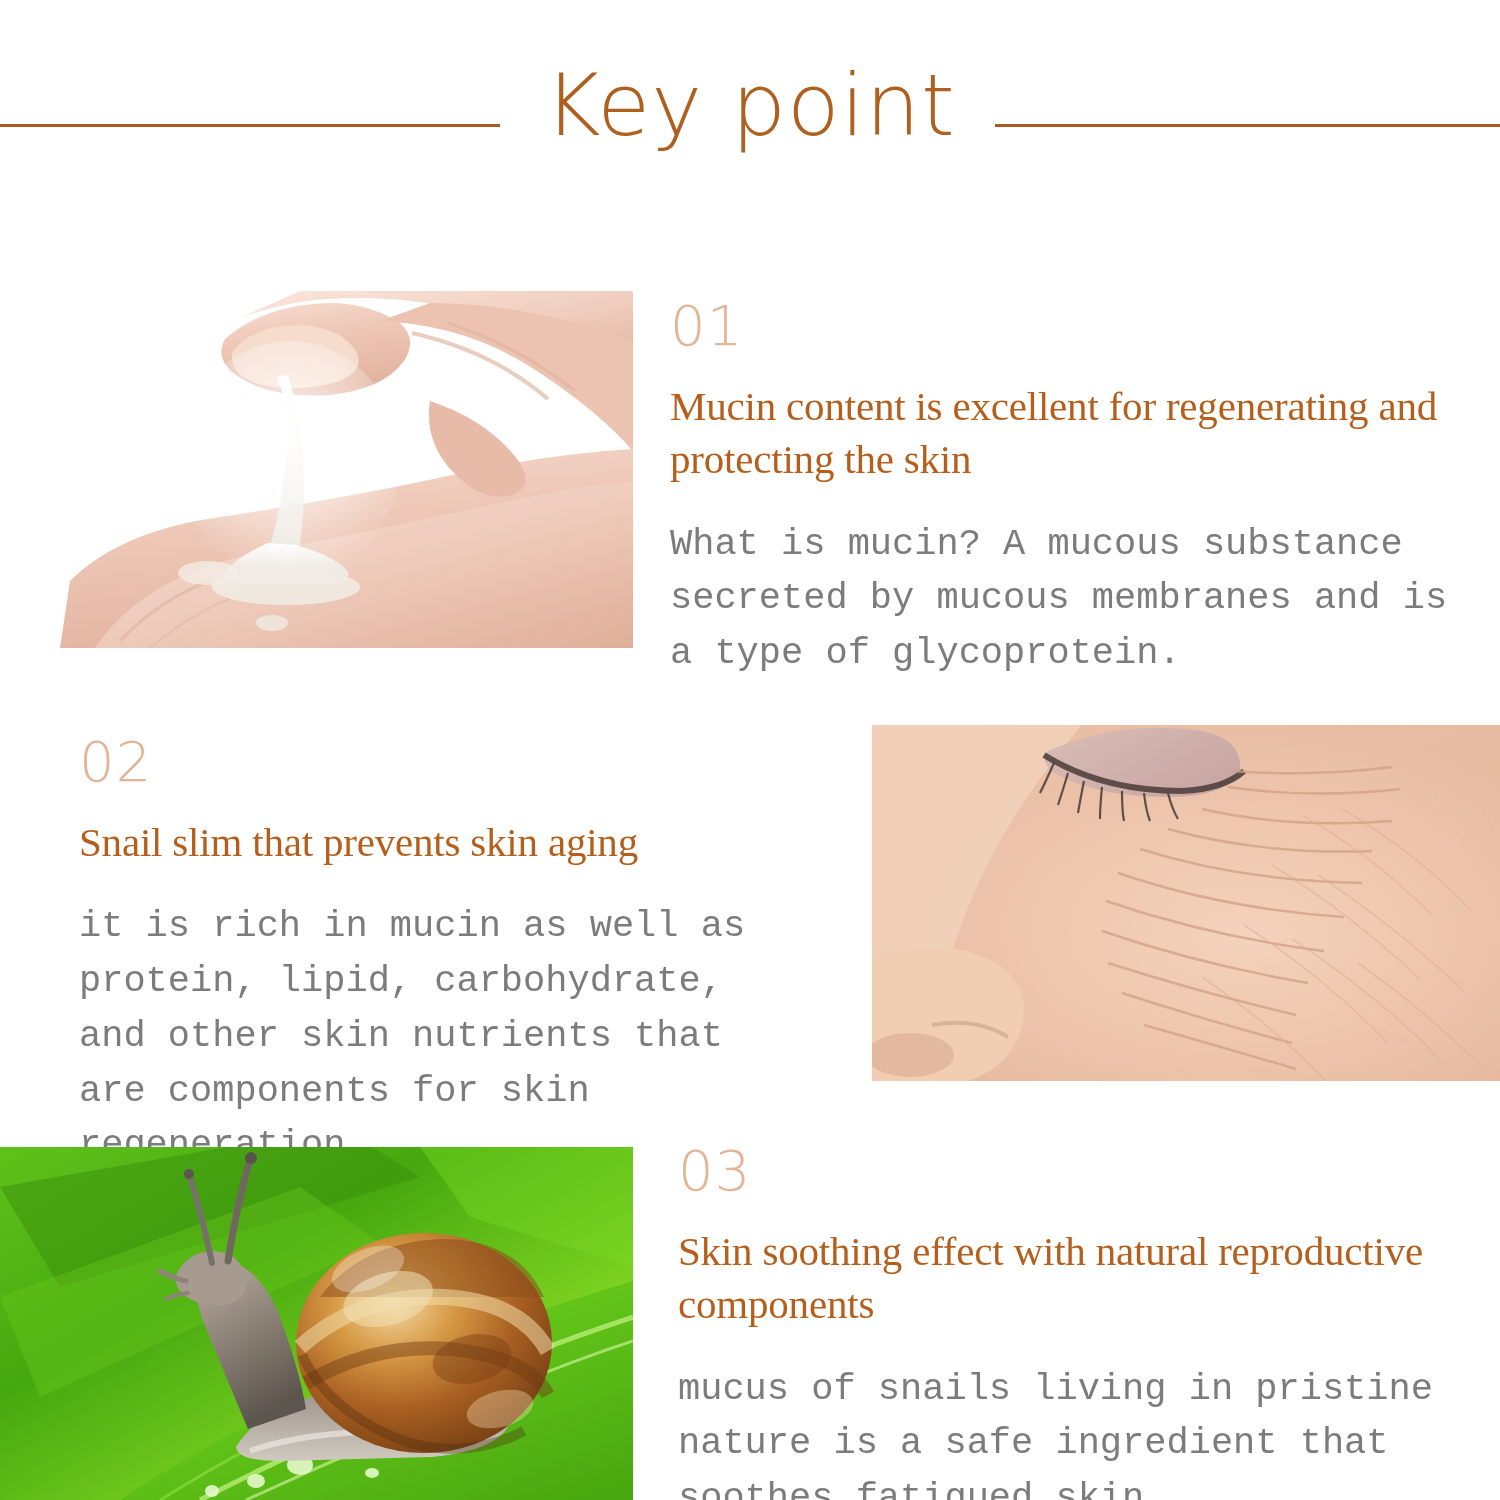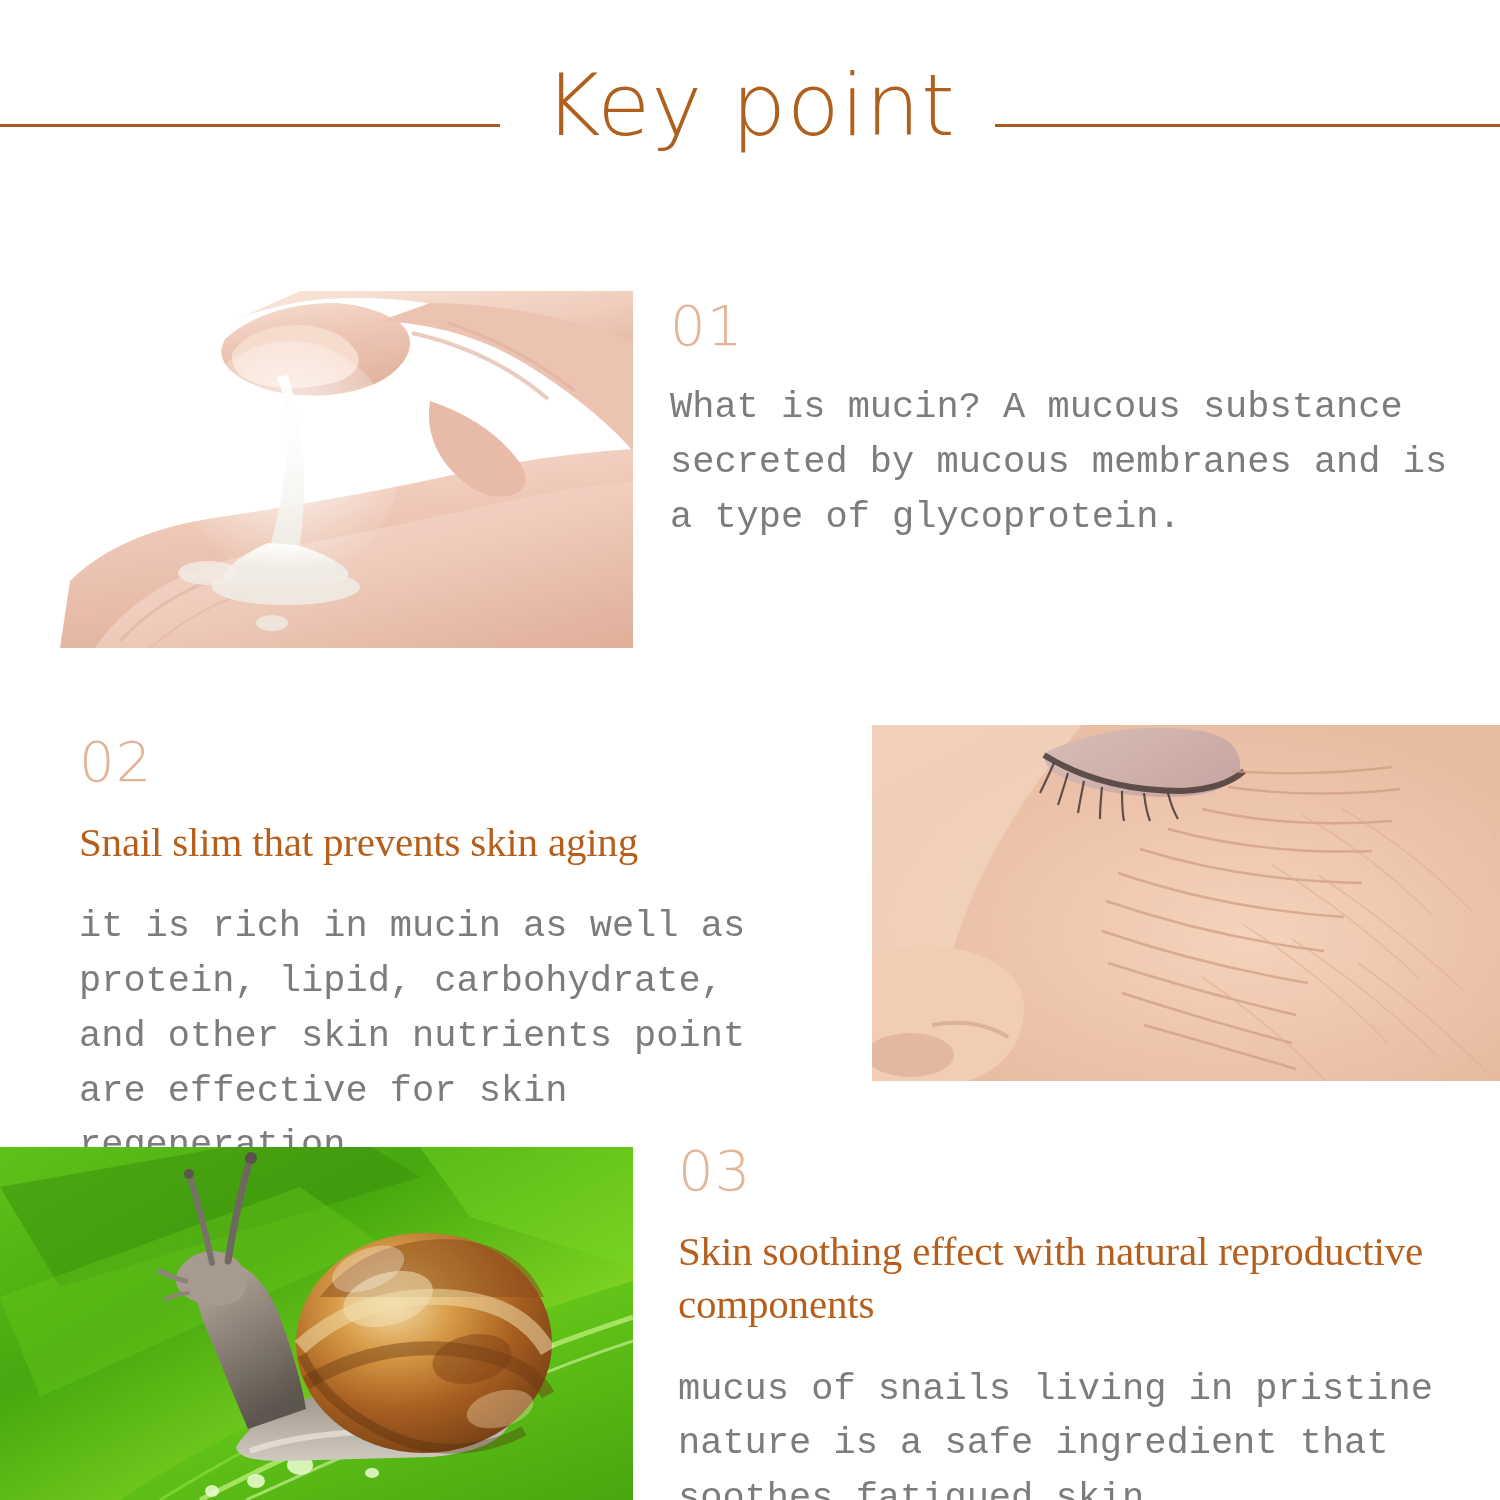--- a/index.html
+++ b/index.html
@@ -150,20 +150,21 @@
     <ellipse cx="286" cy="306" rx="74" ry="18" fill="#f0ece4" opacity="0.88"></ellipse>
     <ellipse cx="208" cy="292" rx="30" ry="12" fill="#f3efe8" opacity="0.75"></ellipse>
     <ellipse cx="272" cy="342" rx="16" ry="8" fill="#efebe3" opacity="0.8"></ellipse>
 
     <ellipse cx="290" cy="180" rx="110" ry="120" fill="url(#glow1)"></ellipse>
   </svg>
 </div>
 
 <div class="textblock" id="text-01">
   <div class="num">01</div>
+  <div class="heading">Mucin content is excellent for regenerating and protecting the skin</div>
   <div class="body">What is mucin? A mucous substance secreted by mucous membranes and is a type of glycoprotein.</div>
 </div>
 
 <div class="photo" id="photo-face">
   <svg viewBox="0 0 628 356" preserveAspectRatio="xMidYMid slice">
     <defs>
       <linearGradient id="faceG" x1="0" y1="0" x2="1" y2="1">
         <stop offset="0%" stop-color="#f6d9c4"></stop>
         <stop offset="40%" stop-color="#f2cdb4"></stop>
         <stop offset="100%" stop-color="#e8bda2"></stop>
@@ -226,21 +227,21 @@
       <path d="M540 30 Q570 80 600 130"></path>
       <path d="M586 26 Q608 70 624 116"></path>
       <path d="M500 300 Q548 324 600 350"></path>
     </g>
   </svg>
 </div>
 
 <div class="textblock" id="text-02">
   <div class="num">02</div>
   <div class="heading">Snail slim that prevents skin aging</div>
-  <div class="body">it is rich in mucin as well as protein, lipid, carbohydrate, and other skin nutrients point are effective for skin regeneration.</div>
+  <div class="body">it is rich in mucin as well as protein, lipid, carbohydrate, and other skin nutrients that are components for skin regeneration.</div>
 </div>
 
 <div class="photo" id="photo-snail">
   <svg viewBox="0 0 633 353" preserveAspectRatio="xMidYMid slice">
     <defs>
       <linearGradient id="leafBg" x1="0" y1="0" x2="1" y2="1">
         <stop offset="0%" stop-color="#5fc21a"></stop>
         <stop offset="35%" stop-color="#46a80f"></stop>
         <stop offset="70%" stop-color="#7ed321"></stop>
         <stop offset="100%" stop-color="#3f9a0d"></stop>

